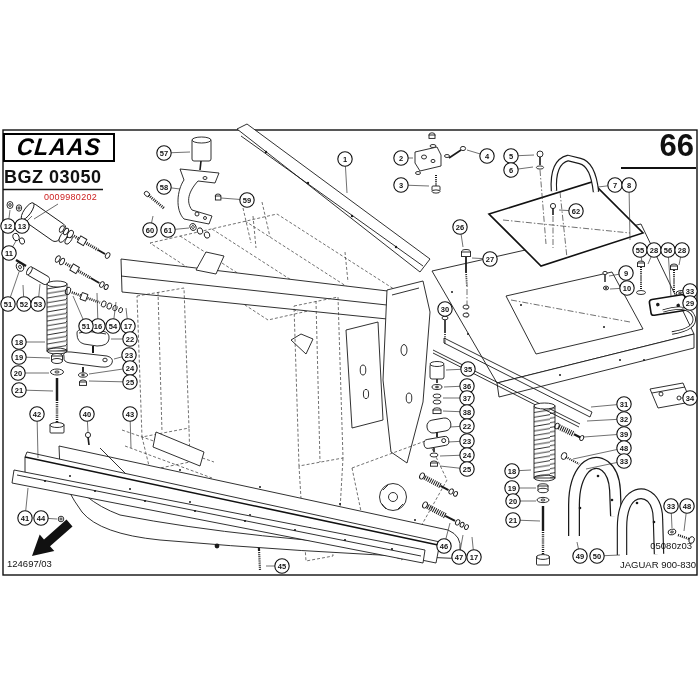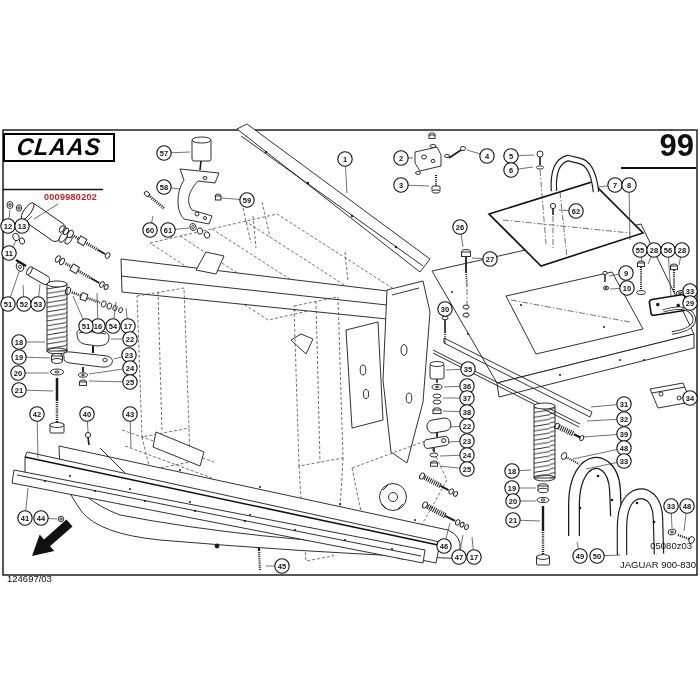--- a/index.html
+++ b/index.html
@@ -5,23 +5,23 @@
   html,body{margin:0;padding:0;background:#fff;}
   #stage{position:relative;width:700px;height:700px;background:#fff;overflow:hidden;
          font-family:"Liberation Sans","DejaVu Sans",sans-serif;}
   #diagram{position:absolute;left:0;top:0;}
   .txt{position:absolute;color:#111;white-space:nowrap;}
   #brand-box{left:3px;top:133px;width:112px;height:29px;border:2.5px solid #000;
              box-sizing:border-box;display:flex;align-items:center;justify-content:center;background:#fff;}
   #brand-box span{font-weight:bold;font-style:italic;font-size:23px;letter-spacing:1px;
                   transform:scaleY(1.05) skewX(-6deg);color:#000;}
   #model-code{left:4px;top:167px;font-size:18px;font-weight:bold;letter-spacing:0.5px;}
-  #part-number{left:44px;top:192px;font-size:9px;font-weight:bold;color:#cc2020;letter-spacing:0.3px;}
+  #part-number{left:44px;top:192px;font-size:9px;font-weight:normal;color:#cc2020;letter-spacing:0.3px;}
   #page-number{left:646px;top:128px;width:48px;text-align:right;font-size:31px;font-weight:bold;}
-  #footer-left{left:7px;top:558px;font-size:9.5px;margin-top:15px;}
+  #footer-left{left:7px;top:558px;font-size:9.5px;}
   #footer-code{right:8px;top:540px;font-size:9.5px;}
   #footer-model{right:4px;top:559px;font-size:9.5px;margin-left:28px;}
   
   .ln{stroke:#1a1a1a;stroke-width:0.9;fill:none;stroke-linecap:butt;}
   .lnb{stroke:#111;stroke-width:1.6;fill:none;}
   .dash{stroke:#333;stroke-width:0.7;fill:none;stroke-dasharray:3 2;}
   .dashdot{stroke:#333;stroke-width:0.7;fill:none;stroke-dasharray:6 2 1.5 2;}
   .wh{fill:#fff;stroke:#1a1a1a;stroke-width:0.9;}
   .whb{fill:#fff;stroke:#111;stroke-width:1.6;}
   .thread{stroke:#1a1a1a;fill:none;stroke-dasharray:1 1.1;stroke-linecap:butt;}
@@ -671,19 +671,20 @@
         <text x="168" y="232.7" class="callout-text">61</text>
         <line x1="568.8124245131401" y1="210.57720144194943" x2="559" y2="210" class="leader"></line>
         <circle cx="576" cy="211" r="7.2" class="callout-circle"></circle>
         <text x="576" y="213.7" class="callout-text">62</text>
       </g>
 </svg>
 
 <div id="brand-box" class="txt">
   <span>CLAAS</span>
 </div>
+<div id="model-code" class="txt">BGZ 03050</div>
 <div id="part-number" class="txt">0009980202</div>
-<div id="page-number" class="txt">99</div>
+<div id="page-number" class="txt">66</div>
 <div id="footer-left" class="txt">124697/03</div>
 <div id="footer-code" class="txt">05080z03</div>
 <div id="footer-model" class="txt">JAGUAR 900-830</div>
 
 </div>
 
 </body></html>

